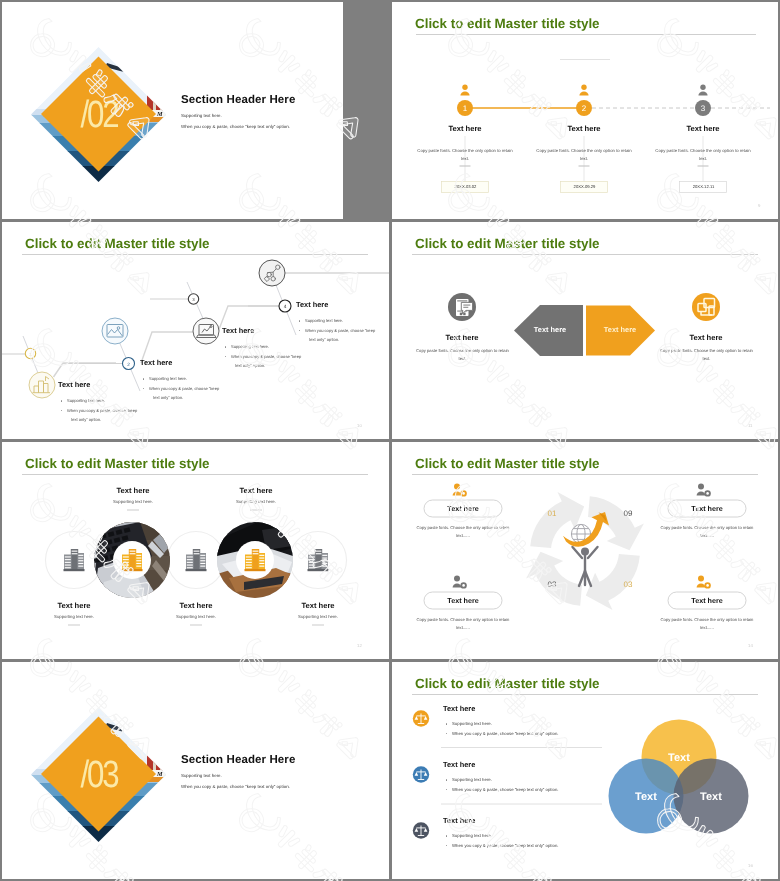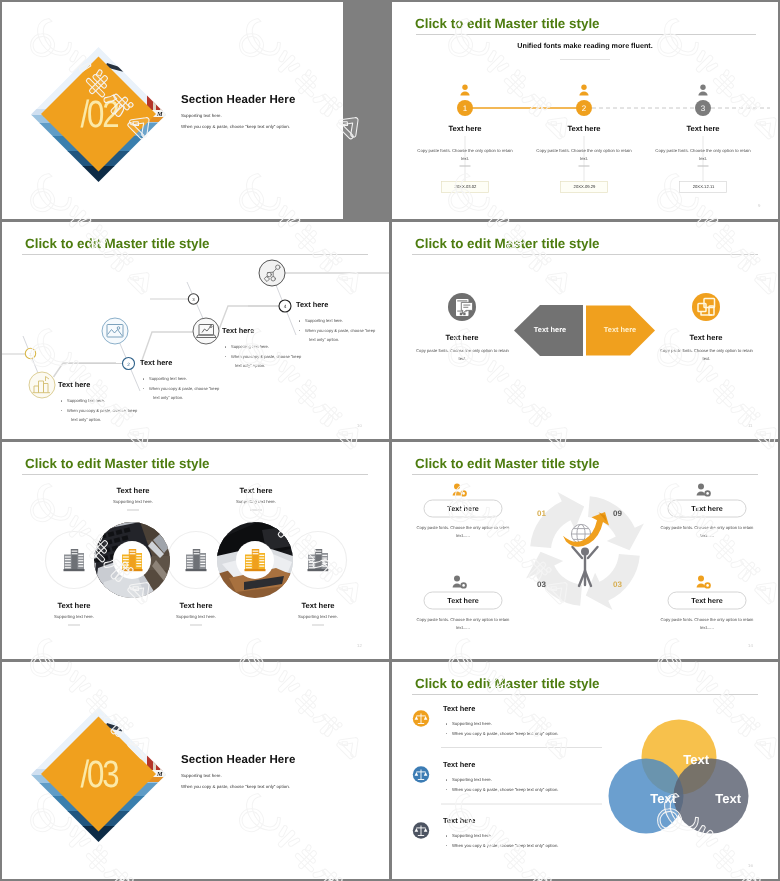--- a/index.html
+++ b/index.html
@@ -20,23 +20,23 @@
 #s5{left:2px;top:442px;width:387px;height:217px;}
 #s6{left:392px;top:442px;width:386px;height:217px;}
 #s7{left:2px;top:662px;width:387px;height:217px;}
 #s8{left:392px;top:662px;width:386px;height:217px;}
 .pg{position:absolute;width:780px;height:881px;}
 .wmsvg{position:absolute;left:0;top:0;pointer-events:none;}
 .step-lab{text-align:center;font-size:7.6px;font-weight:bold;color:#111;}
 .step-body{position:absolute;top:147px;width:100px;text-align:center;font-size:4.3px;line-height:7.5px;color:#4d4d4d;}
 .vn-lab{font-size:7.4px;font-weight:bold;color:#141414;}
 .vn-bul{position:absolute;font-size:4.3px;color:#3f3f3f;}
-.vn-txt{width:60px;text-align:right;font-size:13px;font-weight:bold;color:#ffffff;}
+.vn-txt{width:60px;text-align:center;font-size:11px;font-weight:bold;color:#ffffff;}
 .sect-num{width:100px;text-align:center;font-size:38px;line-height:42px;color:#FBE9A8;font-weight:400;letter-spacing:-2.5px;transform:scaleX(0.82);transform-origin:center;}
-.cyc-num{position:absolute;width:30px;font-size:8px;font-weight:bold;}
+.cyc-num{position:absolute;width:30px;text-align:center;font-size:8px;font-weight:normal;}
 .cyc-lab{position:absolute;width:78px;text-align:center;font-size:7.2px;font-weight:bold;color:#141414;}
 .cyc-body{position:absolute;width:100px;text-align:center;font-size:4.2px;line-height:7.5px;color:#4d4d4d;}
 .c5-lab{position:absolute;width:120px;text-align:center;font-size:7.6px;font-weight:bold;color:#141414;}
 .c5-sub{position:absolute;width:120px;text-align:center;font-size:4.3px;color:#4d4d4d;}
 .sd-lab{font-size:7.4px;font-weight:bold;color:#141414;}
 .sd-bul{position:absolute;font-size:4.1px;color:#4a4a4a;}
 .bul{position:relative;padding-left:9px;line-height:9.5px;white-space:nowrap;}
 .bul.cont{padding-left:13px;}
 .bdot{position:absolute;left:2.5px;top:4px;width:1.5px;height:1.5px;background:#8a8a8a;border-radius:50%;}
 .step-date{position:absolute;top:184px;width:47px;text-align:center;font-size:4.2px;line-height:6px;color:#333;}
@@ -124,21 +124,20 @@
   <div class="t" style="left:181px;top:113px;font-size:4.4px;color:#333;">Supporting text here.</div>
   <div class="t" style="left:181px;top:124px;font-size:4.4px;color:#333;">When you copy &amp; paste, choose "keep text only" option.</div>
   </div>
 </div>
 
 <div class="slide" id="s2">
   <div class="pg" style="left:-392px;top:-2px;">
 
   <div class="mtitle" style="left:415px;top:15.5px;">Click to edit Master title style</div>
   <div class="mrule" style="left:416px;top:33.5px;width:340px;"></div>
-  <div class="t" style="left:392px;top:41px;width:386px;text-align:center;font-size:7.2px;font-weight:bold;color:#111;">Unified fonts make reading more fluent.</div>
   <div style="position:absolute;left:560px;top:59px;width:50px;height:1px;background:#e2e2e2;"></div>
 
   <svg width="780" height="881" viewBox="0 0 780 881" style="position:absolute;left:0;top:0;">
     <line x1="465" y1="108" x2="584" y2="108" stroke="#EFA01E" stroke-width="1.6"></line>
     <line x1="592" y1="108" x2="770" y2="108" stroke="#c2c2c2" stroke-width="0.9" stroke-dasharray="4 3"></line>
     <circle cx="465" cy="108" r="8" fill="#EFA01E"></circle>
     <circle cx="584" cy="108" r="8" fill="#EFA01E"></circle>
     <circle cx="703" cy="108" r="8" fill="#7C7C7C"></circle>
     <text x="465" y="111.2" text-anchor="middle" font-family="Liberation Sans, sans-serif" font-size="8" fill="#ffffff">1</text>
     <text x="584" y="111.2" text-anchor="middle" font-family="Liberation Sans, sans-serif" font-size="8" fill="#ffffff">2</text>

